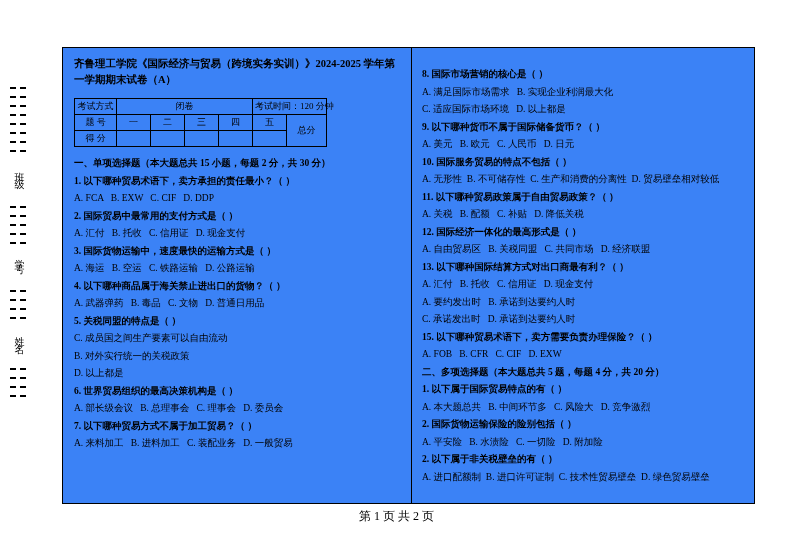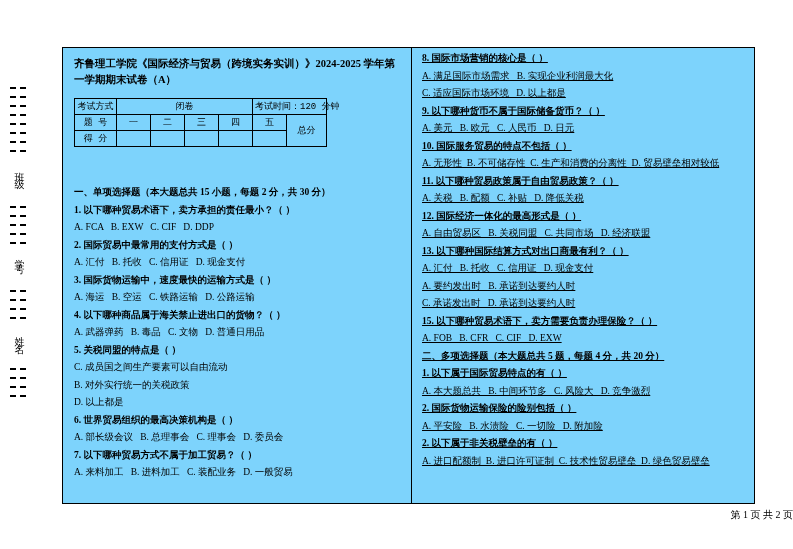--- a/index.html
+++ b/index.html
@@ -28,43 +28,43 @@
   .lbl-name  { top:329px; }
   .dg1 { top:87px; }
   .dg2 { top:206px; }
   .dg3 { top:290px; }
   .dg4 { top:368px; }
 
   
   .main-box {
     position:absolute; left:62px; top:47px;
     width:693px; height:457px;
-    border:1px solid #000; background:#7dd3fc;
+    border:1px solid #000; background:#3b82f6;
   }
   .divider { position:absolute; left:348px; top:0; height:100%; width:1px; background:#000; }
 
   .col-left  { position:absolute; left:11px;  top:8px; width:332px; }
-  .col-right { position:absolute; left:359px; top:2px; width:326px;text-decoration:underline; }
+  .col-right { position:absolute; left:359px; top:18px; width:326px; }
 
   .paper-title { font-weight:bold; font-size:10.5px; line-height:16px; white-space:nowrap; }
 
   .info-table { border-collapse:collapse; table-layout:fixed; width:252px; margin-top:10px; font-size:9px; }
   .info-table td {
     border:1px solid #000; height:16px;
-    text-align:center; white-space:nowrap; padding:0 2px;font-family:Liberation Mono, monospace;
+    text-align:center; white-space:nowrap; padding:0 2px;
   }
   .info-table td.duration-cell { text-align:left; overflow:visible; }
 
-  .lines { margin-top:37px; }
+  .lines { margin-top:8px; }
   .tline { font-size:9.5px; line-height:17.5px; white-space:pre-wrap; }
   .tline.heading, .tline.q { font-weight:bold; }
 
   .footer {
     position:absolute; left:0; right:0; top:508px;
-    text-align:right; font-size:10px;
+    text-align:center; font-size:12px;
   }
 </style>
 </head>
 <body>
 
 <div class="margin-area">
   <div class="dots dg1">
       <div class="dot-row">
         <i></i>
         <i></i>

